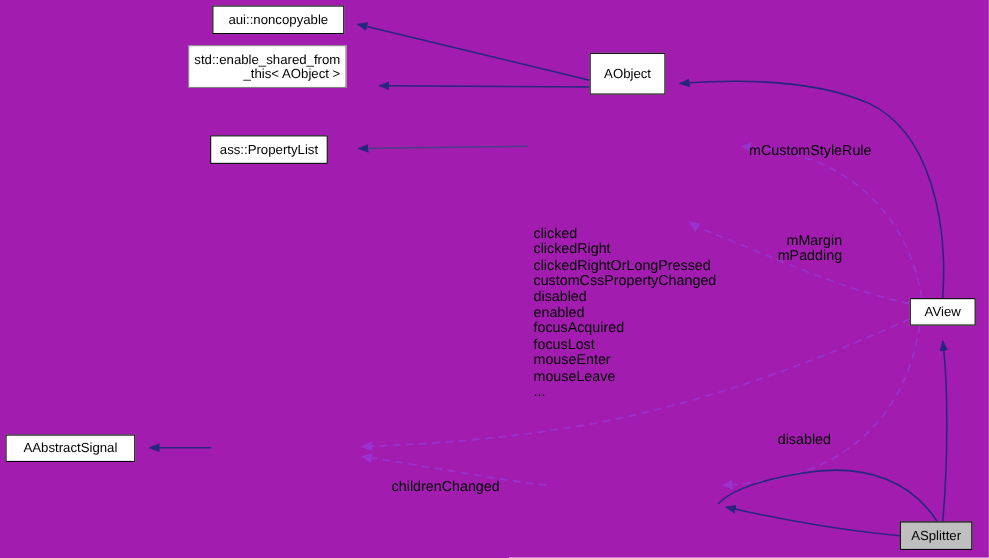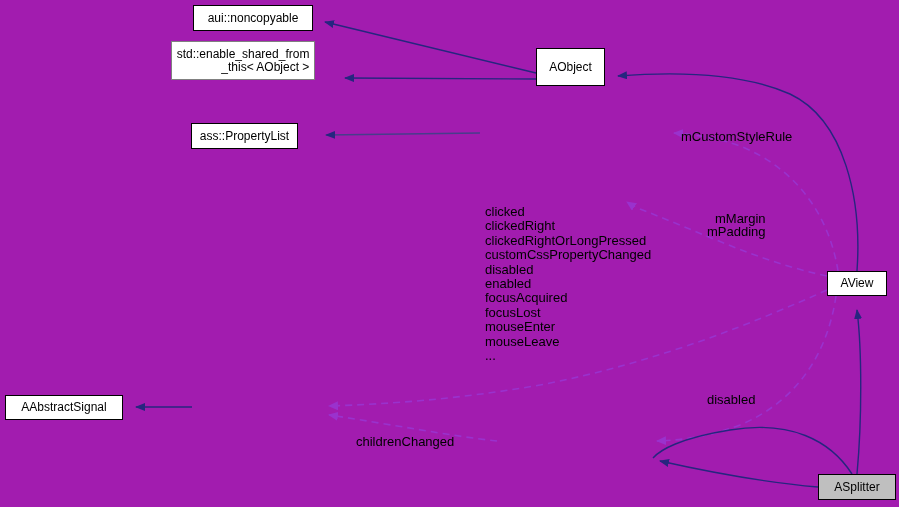--- a/index.html
+++ b/index.html
@@ -117,21 +117,21 @@
   <div class="node" style="left:536px; top:48px; width:69px; height:38px;text-align:right;">AObject</div>
 
 
 
   <div class="node" style="left:827px; top:271px; width:60px; height:25px;">AView</div>
 
   <div class="node" style="left:5px; top:395px; width:118px; height:25px;">AAbstractSignal</div>
 
 
 
-  <div class="node gray-fill" style="left:818px; top:474px; width:78px; height:26px;">ASplitter</div>
+  <div class="node gray-fill" style="left:818px; top:474px; width:66px; height:26px;">ASplitter</div>
 
   <div class="edge-label" style="left:681px; top:130px;">mCustomStyleRule</div>
 
   <div class="edge-label" style="left:707px; top:212px;">mMargin
 mPadding</div>
 
   <div class="edge-label" style="left:707px; top:393px;">disabled</div>
 
   <div class="edge-label" style="left:356px; top:403px;margin-top:32px;">childrenChanged</div>
 

